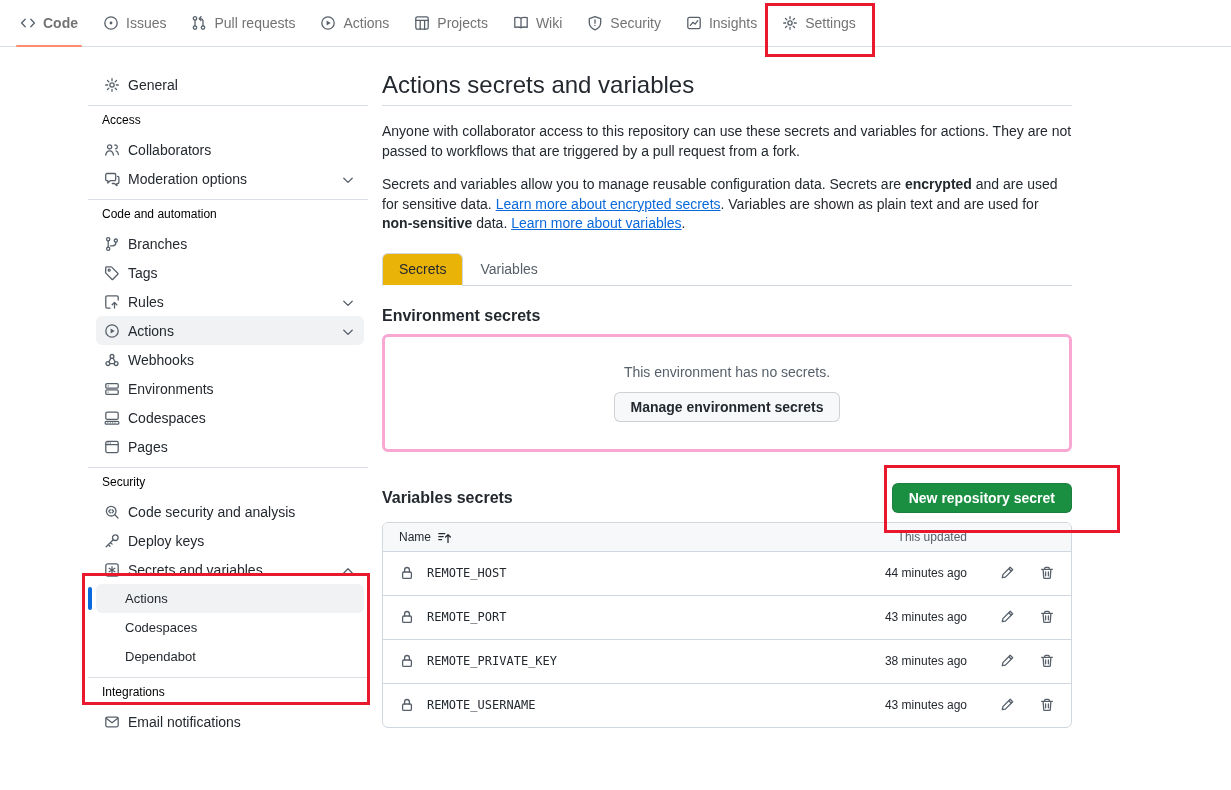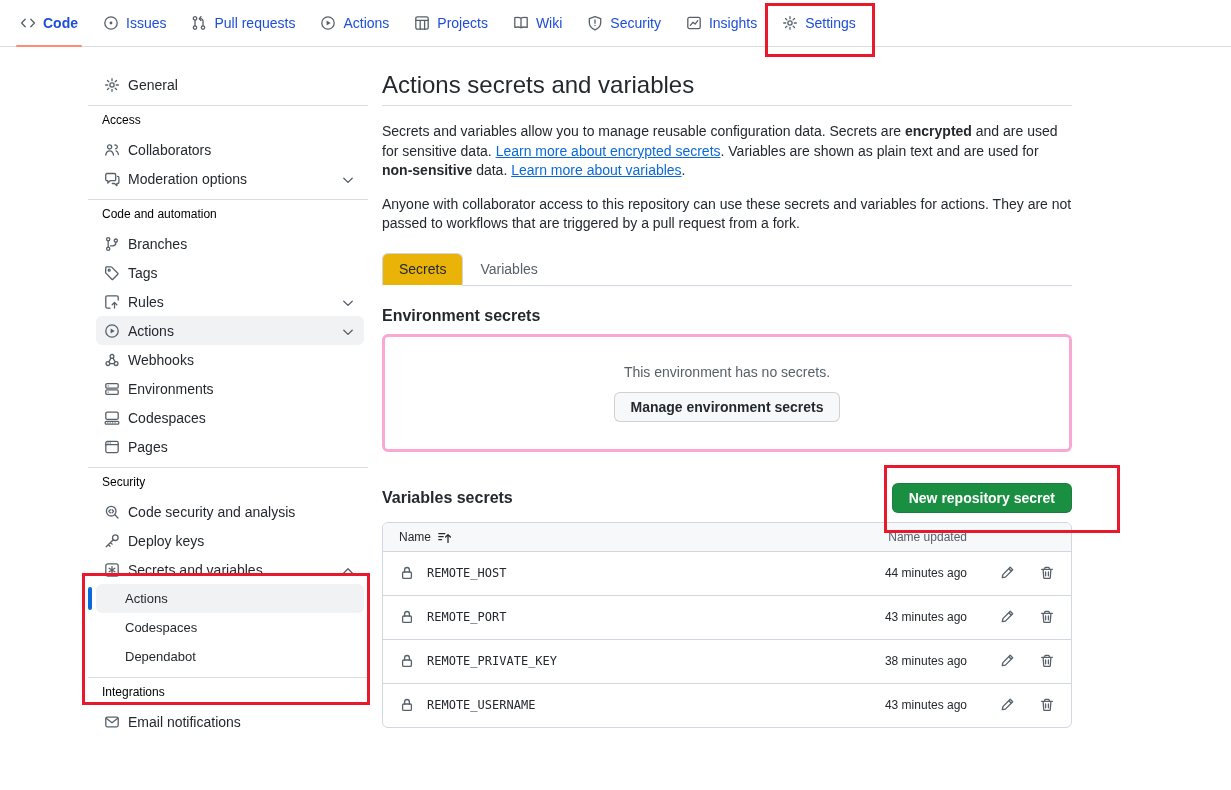--- a/index.html
+++ b/index.html
@@ -10,21 +10,21 @@
     font-family:"Liberation Sans", sans-serif; font-size:14px;
   }
   svg.ic { width:16px; height:16px; fill:none; stroke:currentColor;
     stroke-width:1.3; stroke-linecap:round; stroke-linejoin:round; flex:none; }
   svg.ic .fill { fill:currentColor; stroke:none; }
 
   
   .topnav { height:47px; display:flex; align-items:stretch; padding-left:20px;
     border-bottom:1px solid #d8dee4; }
   .nav-item { display:flex; align-items:center; gap:7px; margin-right:25px;
-    position:relative; color:#1d4ed8; cursor:pointer; }
+    position:relative; color:#737373; cursor:pointer; }
   .nav-item svg { color:#57606a; }
   .nav-item.active { font-weight:700; }
   .nav-underline { position:absolute; left:-4px; right:-4px; bottom:-1px;
     height:2px; background:#fd8c73; border-radius:2px; }
   .nav-annotation { position:absolute; left:-17px; right:-19px; top:3px;
     height:54px; border:3px solid #e8192c; z-index:5; pointer-events:none; }
 
   
   .layout { display:flex; padding:13px 0 0 88px; }
 
@@ -325,23 +325,23 @@
           <rect x="1.8" y="3.2" width="12.4" height="9.6" rx="1.5"></rect>
           <path d="M2.2 4.2 8 8.8l5.8-4.6"></path>
         </svg>
       <span>Email notifications</span>
     </div>
   </div>
 
   <div class="main">
     <h1 class="page-title">Actions secrets and variables</h1>
 
+    <p>Anyone with collaborator access to this repository can use these secrets and variables for actions. They are not passed to workflows that are triggered by a pull request from a fork.</p>
+
     <p><span>Secrets and variables allow you to manage reusable configuration data. Secrets are </span><b>encrypted</b><span> and are used for sensitive data. </span><a>Learn more about encrypted secrets</a><span>. Variables are shown as plain text and are used for </span><b>non-sensitive</b><span> data. </span><a>Learn more about variables</a><span>.</span></p>
-
-    <p>Anyone with collaborator access to this repository can use these secrets and variables for actions. They are not passed to workflows that are triggered by a pull request from a fork.</p>
 
     <div class="tabnav">
       <div class="tab active">Secrets</div>
       <div class="tab inactive">Variables</div>
     </div>
 
     <h3 class="section-heading">Environment secrets</h3>
     <div class="env-box">
       <div class="env-empty">This environment has no secrets.</div>
       <button class="btn-secondary">Manage environment secrets</button>
@@ -356,21 +356,21 @@
     </div>
 
     <div class="secrets-table">
       <div class="thead">
         <div class="name-h">
           <span>Name</span>
           <svg class="ic sort-ic">
               <path d="M1.8 3.6h6M1.8 6.6h4.4M1.8 9.6h2.8M11 12.4V4.8M8.6 7 11 4.6 13.4 7"></path>
             </svg>
         </div>
-        <div class="updated-h">Name updated</div>
+        <div class="updated-h">This updated</div>
         <div class="actions-sp"></div>
       </div>
 
       <div class="trow">
         <div class="name-cell">
           <svg class="ic">
               <rect x="3.6" y="7" width="8.8" height="6.4" rx="1.2"></rect>
               <path d="M5.6 7V4.9a2.4 2.4 0 0 1 4.8 0V7"></path>
             </svg>
           <span>REMOTE_HOST</span>

